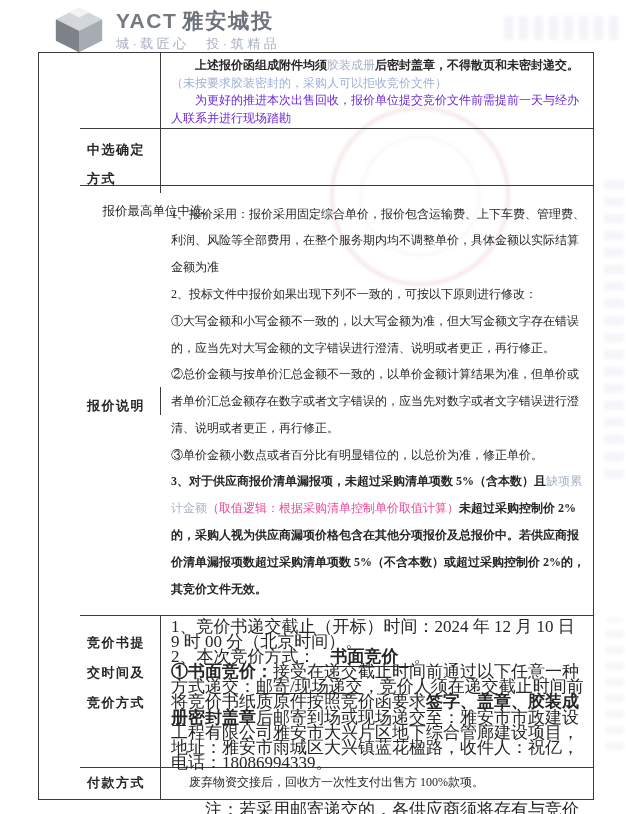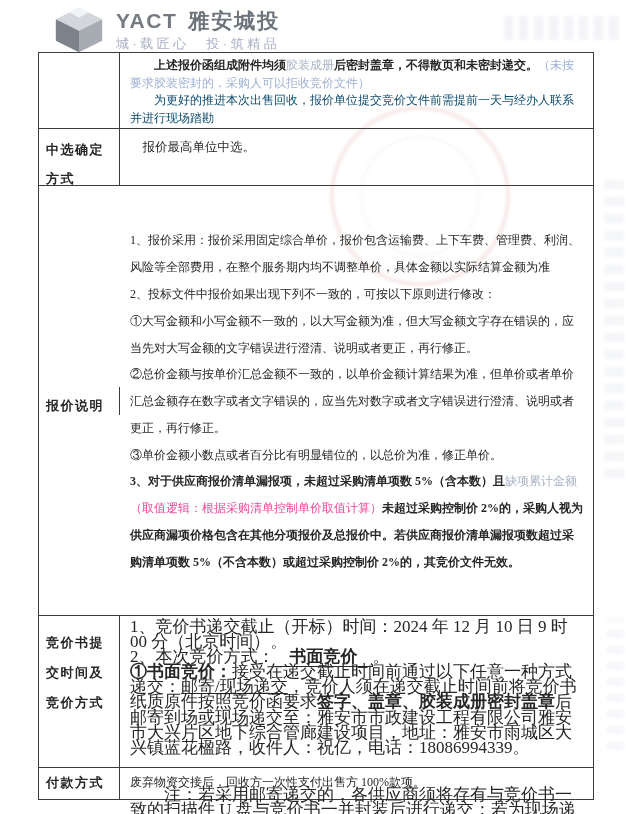--- a/index.html
+++ b/index.html
@@ -8,73 +8,73 @@
     background:#ffffff;color:#262626;
     font-family:"Liberation Serif","DejaVu Serif",serif;
   }
   
   .logo{position:absolute;left:52px;top:6px;display:flex;gap:10px;align-items:flex-start;}
   .cube{width:54px;height:48px;}
   .cube svg{width:54px;height:48px;display:block;}
   .logo-text{padding-top:4px;}
   .brand{font-family:"Liberation Sans","DejaVu Sans",sans-serif;font-weight:bold;
          font-size:21px;line-height:22px;color:#757a82;letter-spacing:1.5px;}
-  .brand .cn{color:#6d737b;margin-left:11px;letter-spacing:2px;}
+  .brand .cn{color:#6d737b;margin-left:5px;letter-spacing:2px;}
   .tagline{margin-top:3px;font-family:"Liberation Sans","DejaVu Sans",sans-serif;
            font-size:13px;color:#a8aec4;letter-spacing:3.5px;}
   
   .stamp{position:absolute;left:330px;top:106px;width:172px;height:172px;
          border:4px solid rgba(198,78,78,0.12);border-radius:50%;
          filter:blur(1.5px);pointer-events:none;}
   .stamp::after{content:"";position:absolute;inset:26px;border:2px solid rgba(198,78,78,0.07);
          border-radius:50%;}
   
   .art{position:absolute;filter:blur(1.8px);opacity:.38;pointer-events:none;}
   .art-a{right:4px;top:16px;width:118px;height:24px;
          background:repeating-linear-gradient(90deg,rgba(150,160,190,.30) 0 9px,transparent 9px 15px);}
   .art-b{right:2px;top:178px;width:20px;height:300px;
          background:repeating-linear-gradient(0deg,rgba(150,160,190,.26) 0 9px,transparent 9px 17px);}
   .art-c{right:2px;top:618px;width:18px;height:132px;
          background:repeating-linear-gradient(0deg,rgba(150,160,190,.22) 0 8px,transparent 8px 16px);}
   
   .tbl{position:absolute;left:38px;top:52px;width:556px;box-sizing:border-box;
-       border:1.6px solid #3c3c3c;background:transparent;}
+       border:1.6px solid #3c3c3c;background:transparent;padding-left:41px;}
   .row{display:flex;box-sizing:border-box;border-top:1.4px solid #3c3c3c;}
   .row.first{border-top:none;}
   .lbl{width:81px;flex:none;box-sizing:border-box;border-right:1.4px solid #3c3c3c;
        font-weight:bold;font-size:13px;letter-spacing:1.5px;padding:6px 4px 0 7px;}
   .cnt{flex:1;box-sizing:border-box;padding:0 8px 0 10px;min-width:0;}
   .cnt p{margin:0;}
   
   .r1{height:75px;}
-  .r2{height:57px;}
+  .r2{height:57px;flex-direction:column;}
   .r3{height:430px;align-items:center;}
   .r4{height:152px;}
-  .r5{height:32px;}
+  .r5{height:32px;gap:18px;}
   
   .r1 .cnt{padding-top:4px;font-size:12px;line-height:17.6px;}
   .r1 .cnt p{text-indent:2em;}
   
   .r2 .lbl{line-height:29px;}
   .r2 .cnt{padding-top:10px;font-size:12.5px;text-indent:1em;}
   
   .r3 .lbl{padding-top:10px;}
   .r3 .cnt{padding-top:2px;font-size:12px;}
   .r3 .cnt p{line-height:26.8px;}
   
   .r4 .lbl{padding-top:12px;line-height:30px;}
   .r4 .cnt{padding-top:3px;font-size:17px;line-height:15.1px;}
   .r4 .cnt p.note{text-indent:2em;margin-top:32px;}
   
   .r5 .cnt{padding-top:6px;font-size:12px;font-family:Liberation Serif, serif;}
   
   .b{font-weight:bold;}
   .muted{color:#a9b3c6;}
   .lblue{color:#9fb0d4;}
-  .blue{color:#0c4a6e;}
+  .blue{color:#6d28d9;}
   .gray{color:#ec4899;}
   .u{text-decoration:underline;}
   .blank{border-bottom:1px solid #2a2a2a;padding:0 15px;}
 </style>
 </head>
 <body>
 
 <div class="page">
 
   <div class="logo">

